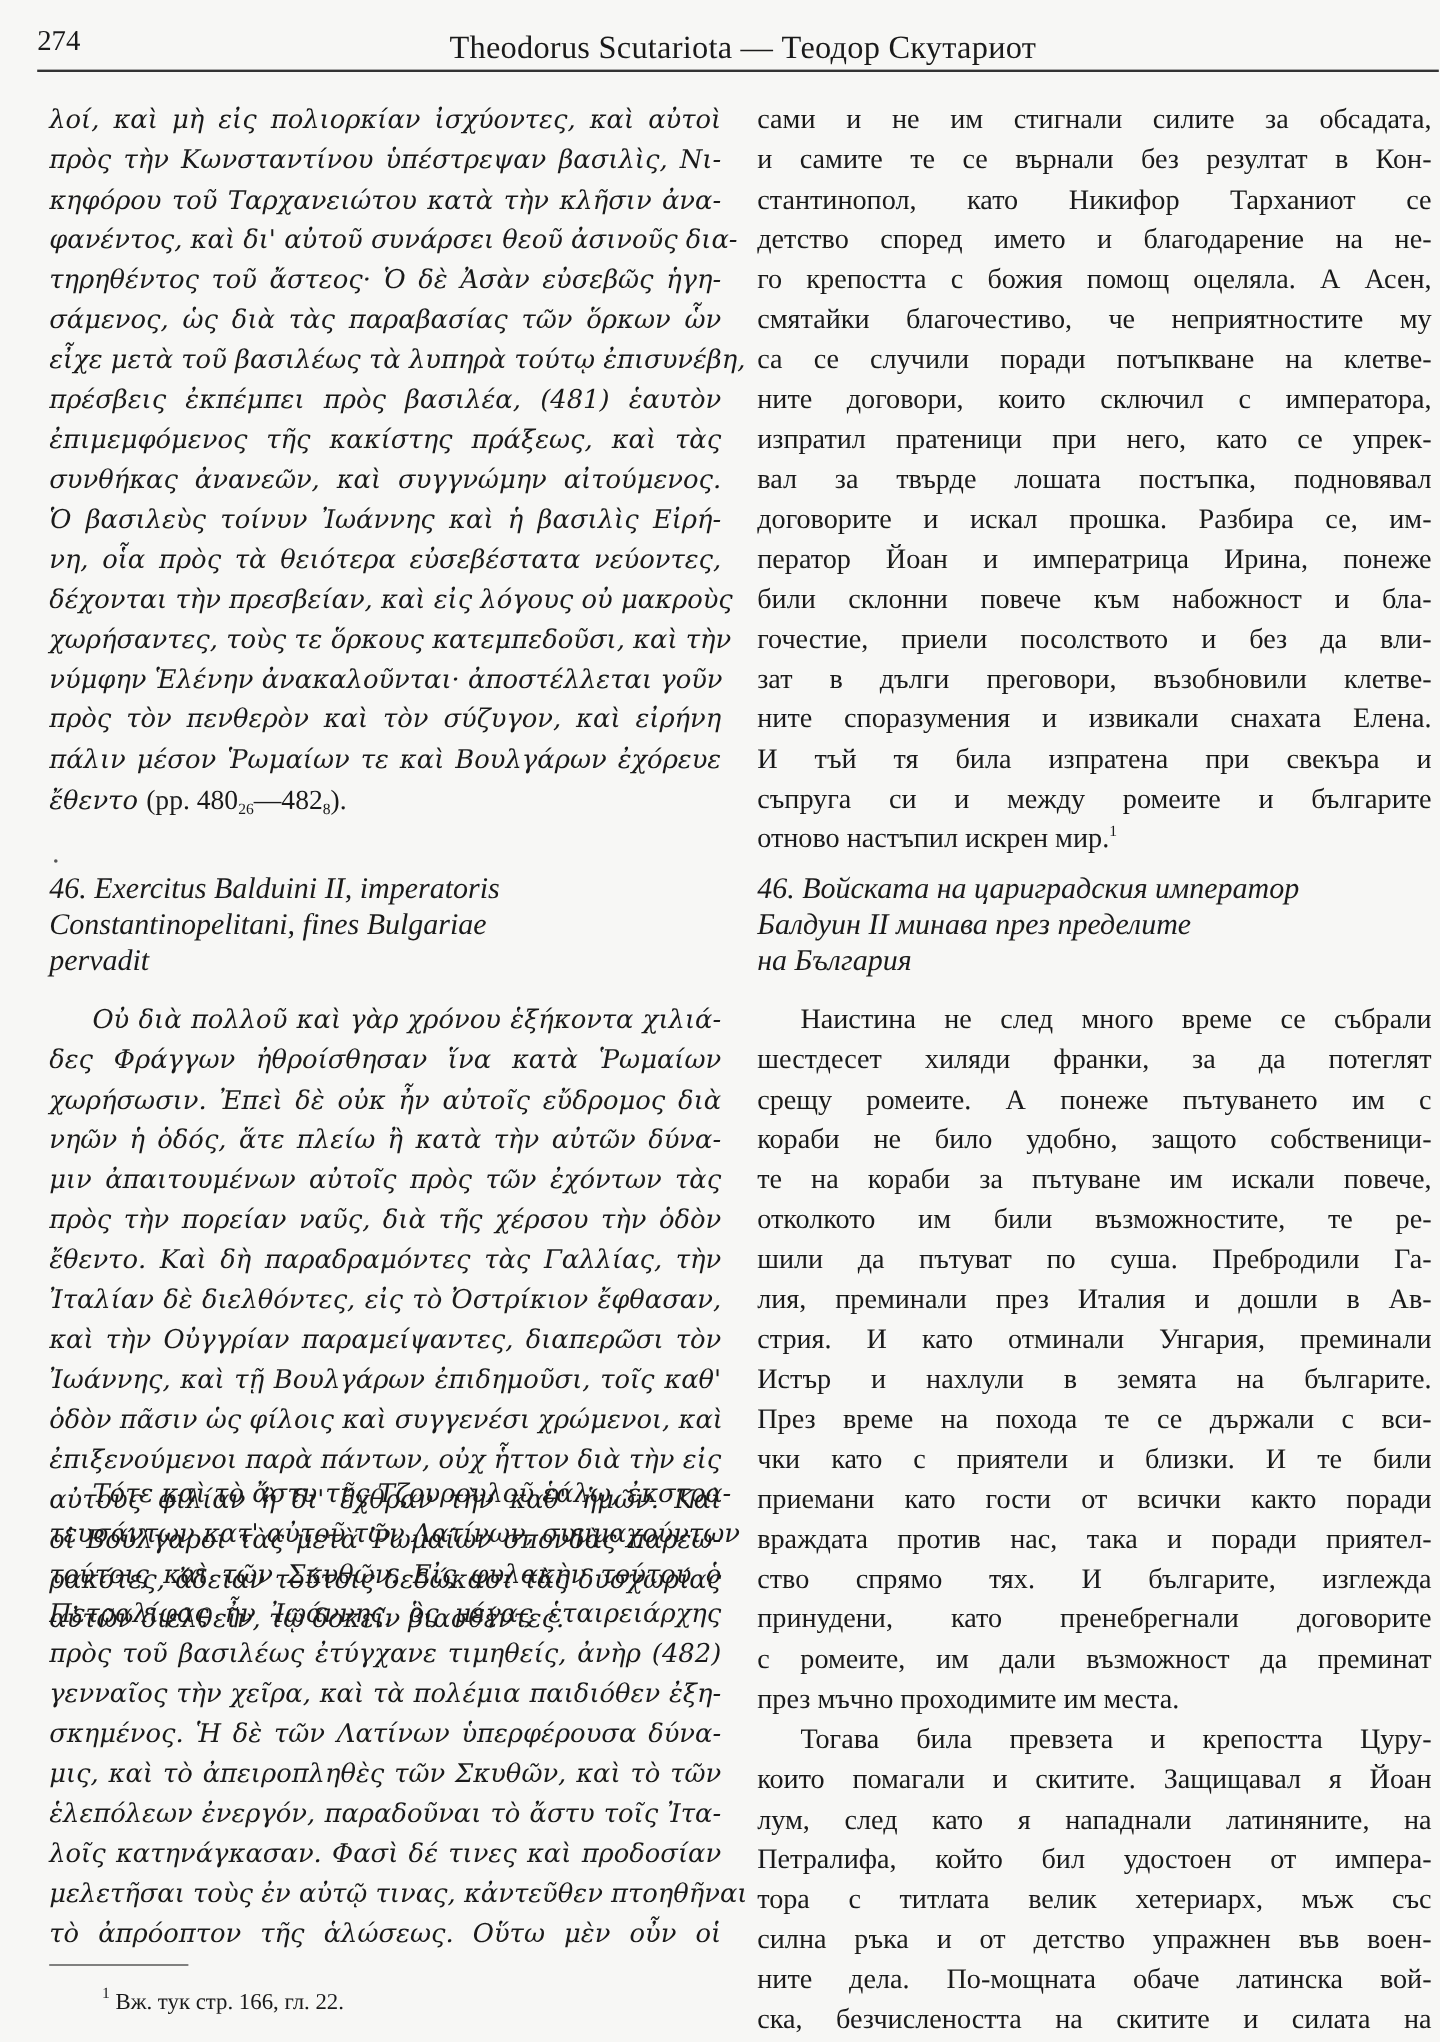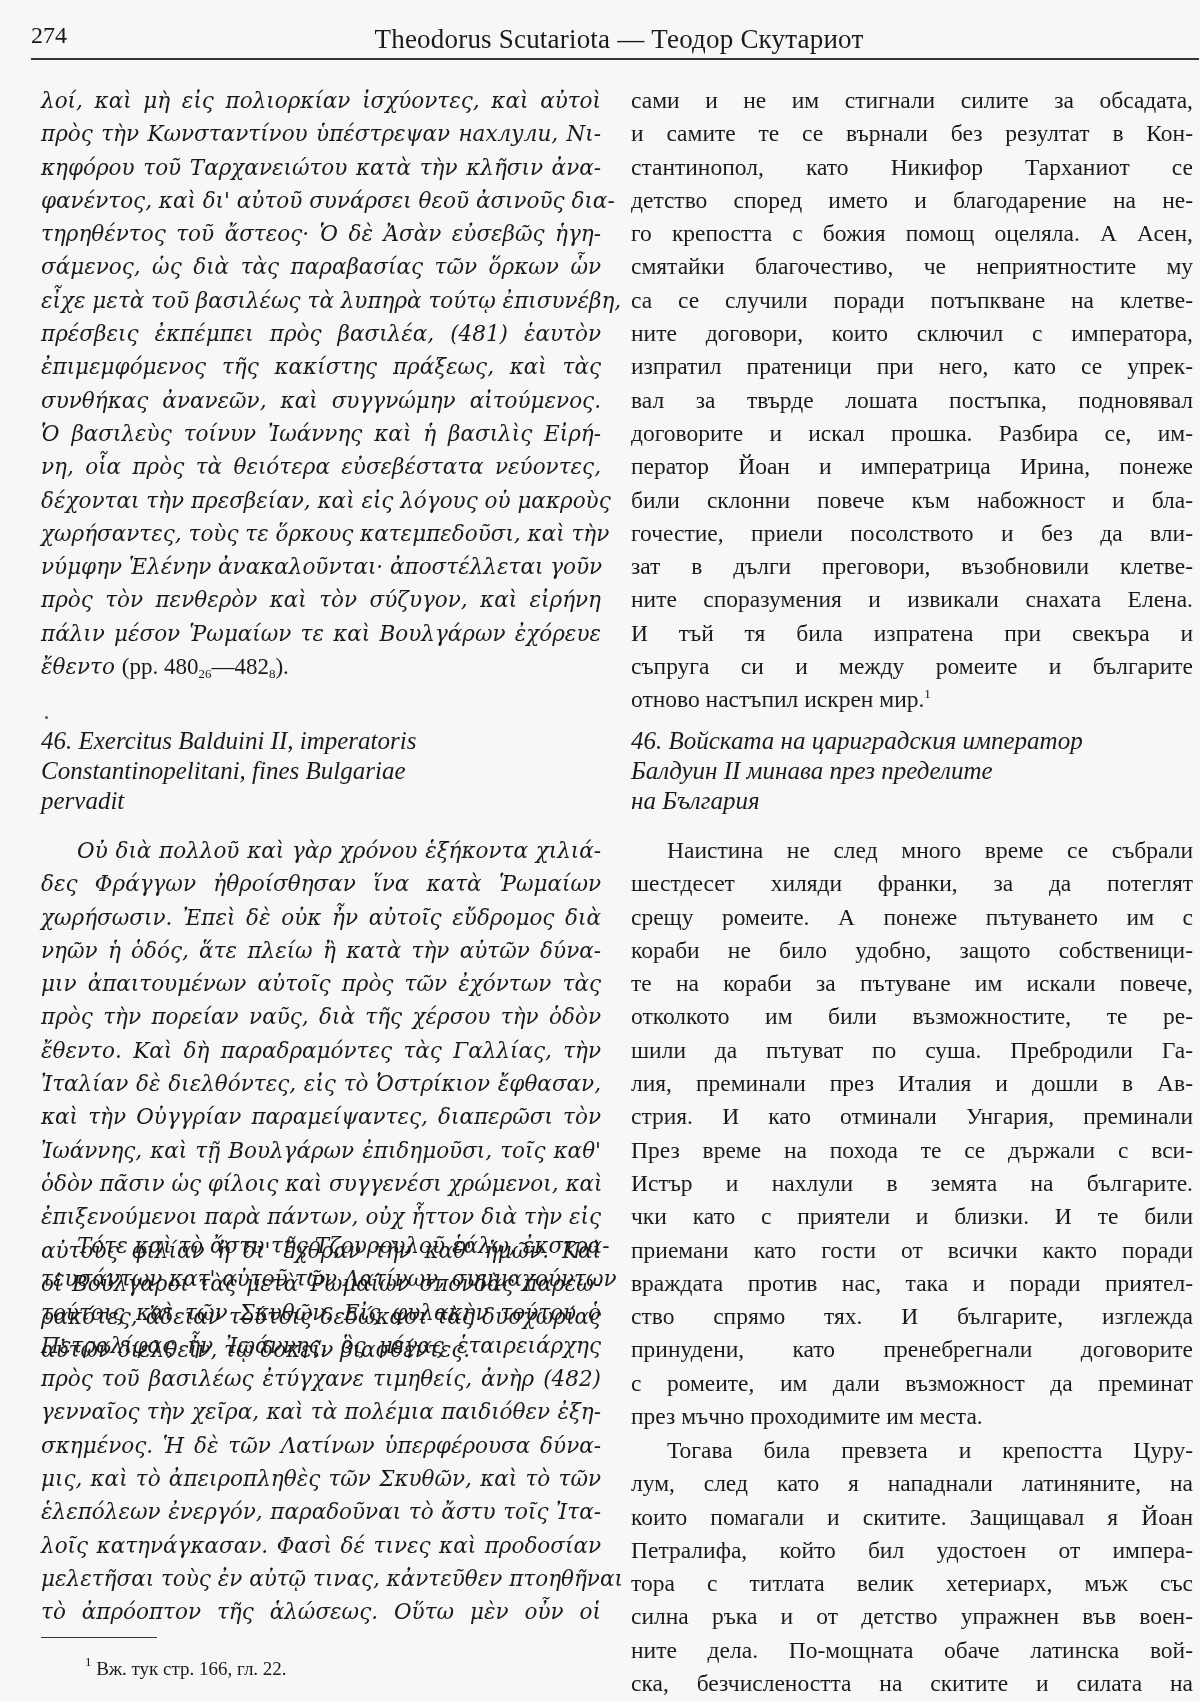--- a/index.html
+++ b/index.html
@@ -41,21 +41,21 @@
 
   <div class="running-head">
     <span class="page-number">274</span>
     <div class="running-title">Theodorus Scutariota — Теодор Скутариот</div>
   </div>
   <div class="head-rule"></div>
 
   <div class="col col-left greek">
     <div class="block" style="top:0">
       <span class="line">λοί, καὶ μὴ εἰς πολιορκίαν ἰσχύοντες, καὶ αὐτοὶ</span>
-      <span class="line">πρὸς τὴν Κωνσταντίνου ὑπέστρεψαν нахлули, Νι-</span>
+      <span class="line">πρὸς τὴν Κωνσταντίνου ὑπέστρεψαν βασιλὶς, Νι-</span>
       <span class="line">κηφόρου τοῦ Ταρχανειώτου κατὰ τὴν κλῆσιν ἀνα-</span>
       <span class="line">φανέντος, καὶ δι' αὐτοῦ συνάρσει θεοῦ ἀσινοῦς δια-</span>
       <span class="line">τηρηθέντος τοῦ ἄστεος· Ὁ δὲ Ἀσὰν εὐσεβῶς ἡγη-</span>
       <span class="line">σάμενος, ὡς διὰ τὰς παραβασίας τῶν ὅρκων ὧν</span>
       <span class="line">εἶχε μετὰ τοῦ βασιλέως τὰ λυπηρὰ τούτῳ ἐπισυνέβη,</span>
       <span class="line">πρέσβεις ἐκπέμπει πρὸς βασιλέα, (481) ἑαυτὸν</span>
       <span class="line">ἐπιμεμφόμενος τῆς κακίστης πράξεως, καὶ τὰς</span>
       <span class="line">συνθήκας ἀνανεῶν, καὶ συγγνώμην αἰτούμενος.</span>
       <span class="line">Ὁ βασιλεὺς τοίνυν Ἰωάννης καὶ ἡ βασιλὶς Εἰρή-</span>
       <span class="line">νη, οἷα πρὸς τὰ θειότερα εὐσεβέστατα νεύοντες,</span>
@@ -143,35 +143,35 @@
     <div class="block" style="top:750px">
       <span class="line indent">Наистина не след много време се събрали</span>
       <span class="line">шестдесет хиляди франки, за да потеглят</span>
       <span class="line">срещу ромеите. А понеже пътуването им с</span>
       <span class="line">кораби не било удобно, защото собственици-</span>
       <span class="line">те на кораби за пътуване им искали повече,</span>
       <span class="line">отколкото им били възможностите, те ре-</span>
       <span class="line">шили да пътуват по суша. Пребродили Га-</span>
       <span class="line">лия, преминали през Италия и дошли в Ав-</span>
       <span class="line">стрия. И като отминали Унгария, преминали</span>
+      <span class="line">Истър и нахлули в земята на българите.</span>
       <span class="line">През време на похода те се държали с вси-</span>
-      <span class="line">Истър и нахлули в земята на българите.</span>
       <span class="line">чки като с приятели и близки. И те били</span>
       <span class="line">приемани като гости от всички както поради</span>
       <span class="line">враждата против нас, така и поради приятел-</span>
       <span class="line">ство спрямо тях. И българите, изглежда</span>
       <span class="line">принудени, като пренебрегнали договорите</span>
       <span class="line">с ромеите, им дали възможност да преминат</span>
       <span class="line last">през мъчно проходимите им места.</span>
     </div>
 
     <div class="block" style="top:1350px">
       <span class="line indent">Тогава била превзета и крепостта Цуру-</span>
+      <span class="line">които помагали и скитите. Защищавал я Йоан</span>
       <span class="line">лум, след като я нападнали латиняните, на</span>
-      <span class="line">които помагали и скитите. Защищавал я Йоан</span>
       <span class="line">Петралифа, който бил удостоен от импера-</span>
       <span class="line">тора с титлата велик хетериарх, мъж със</span>
       <span class="line">силна ръка и от детство упражнен във воен-</span>
       <span class="line">ните дела. По-мощната обаче латинска вой-</span>
       <span class="line">ска, безчислеността на скитите и силата на</span>
       <span class="line">стенобойните машини го накарали да пре-</span>
 
     </div>
   </div>
 

